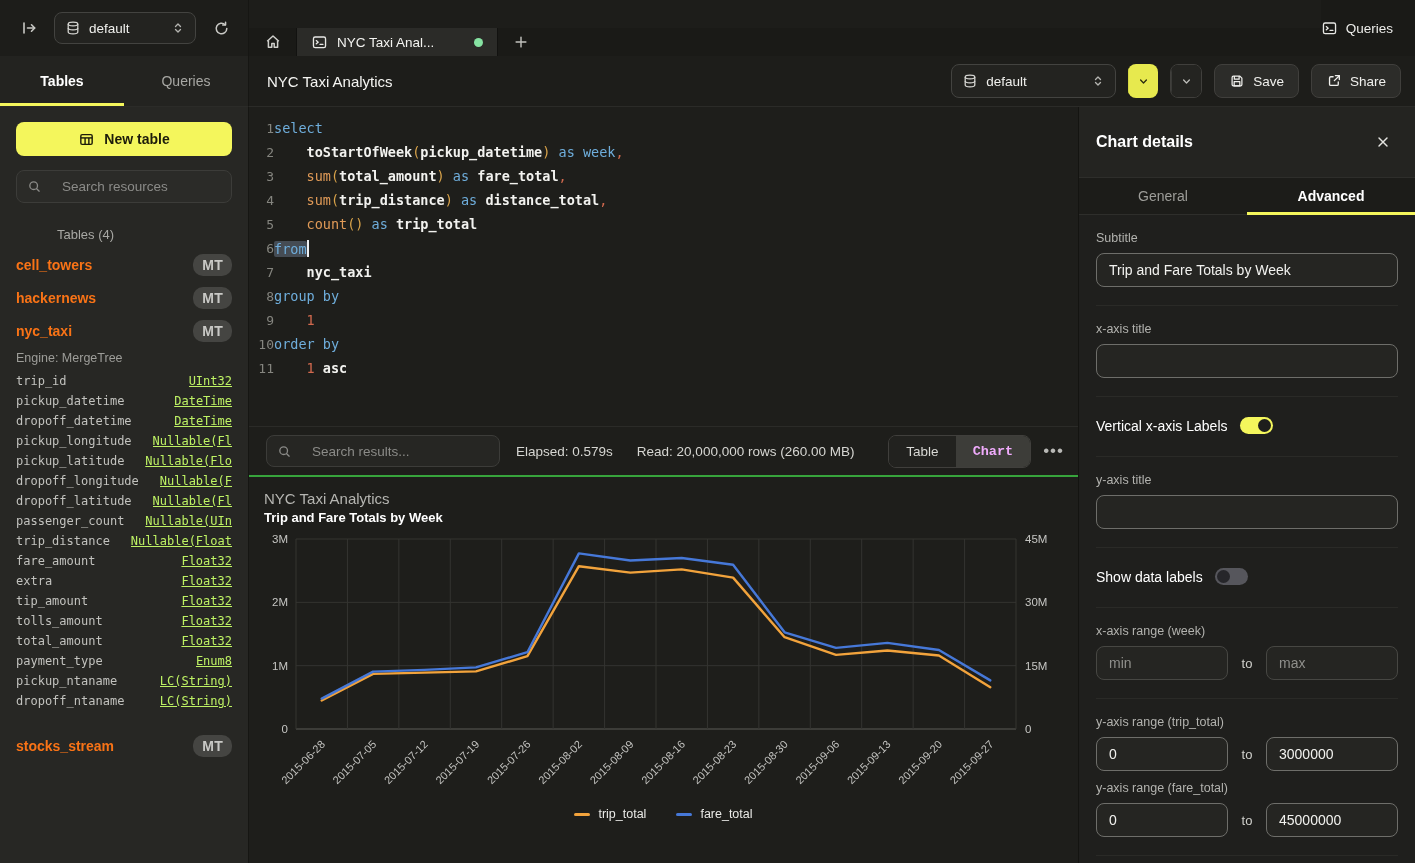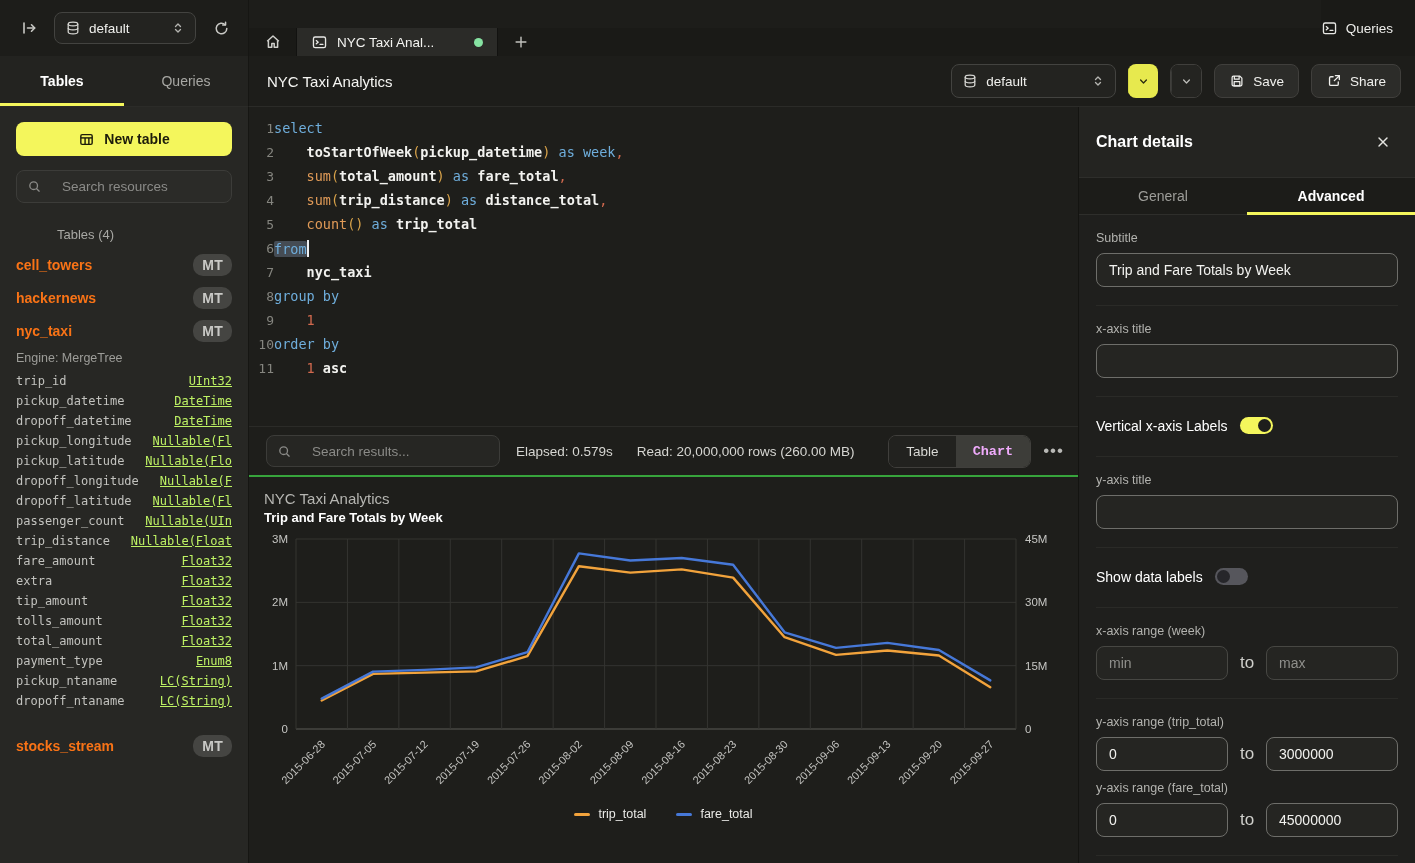--- a/index.html
+++ b/index.html
@@ -150,21 +150,21 @@
   .toggle-row{ display:flex; align-items:center; gap:12px; padding:4px 0; }
   .toggle-row .tl{ font-size:14px; color:#fff; }
   .toggle{ width:33px; height:17px; border-radius:9px; position:relative; cursor:pointer; }
   .toggle.on{ background:var(--yellow); }
   .toggle.off{ background:#56565c; }
   .toggle .knob{ position:absolute; top:2px; width:13px; height:13px; border-radius:50%; }
   .toggle.on .knob{ right:2px; background:#1e1e1c; }
   .toggle.off .knob{ left:2px; background:#26262a; }
   .range-row{ display:flex; align-items:center; gap:0; margin-top:8px; }
   .range-row .finput{ margin-top:0; flex:1; }
-  .range-row .to{ width:38px; text-align:center; font-size:17px; color:#cfcfcb; flex:0 0 auto; }
+  .range-row .to{ width:38px; text-align:center; font-size:13px; color:#cfcfcb; flex:0 0 auto; }
   .finput.lit{ border-color:var(--input-border-lit); }
 </style>
 </head>
 <body>
 
 <div class="app">
 
   <header class="topbar">
     <div class="topbar-left">
       <div class="iconbtn">

